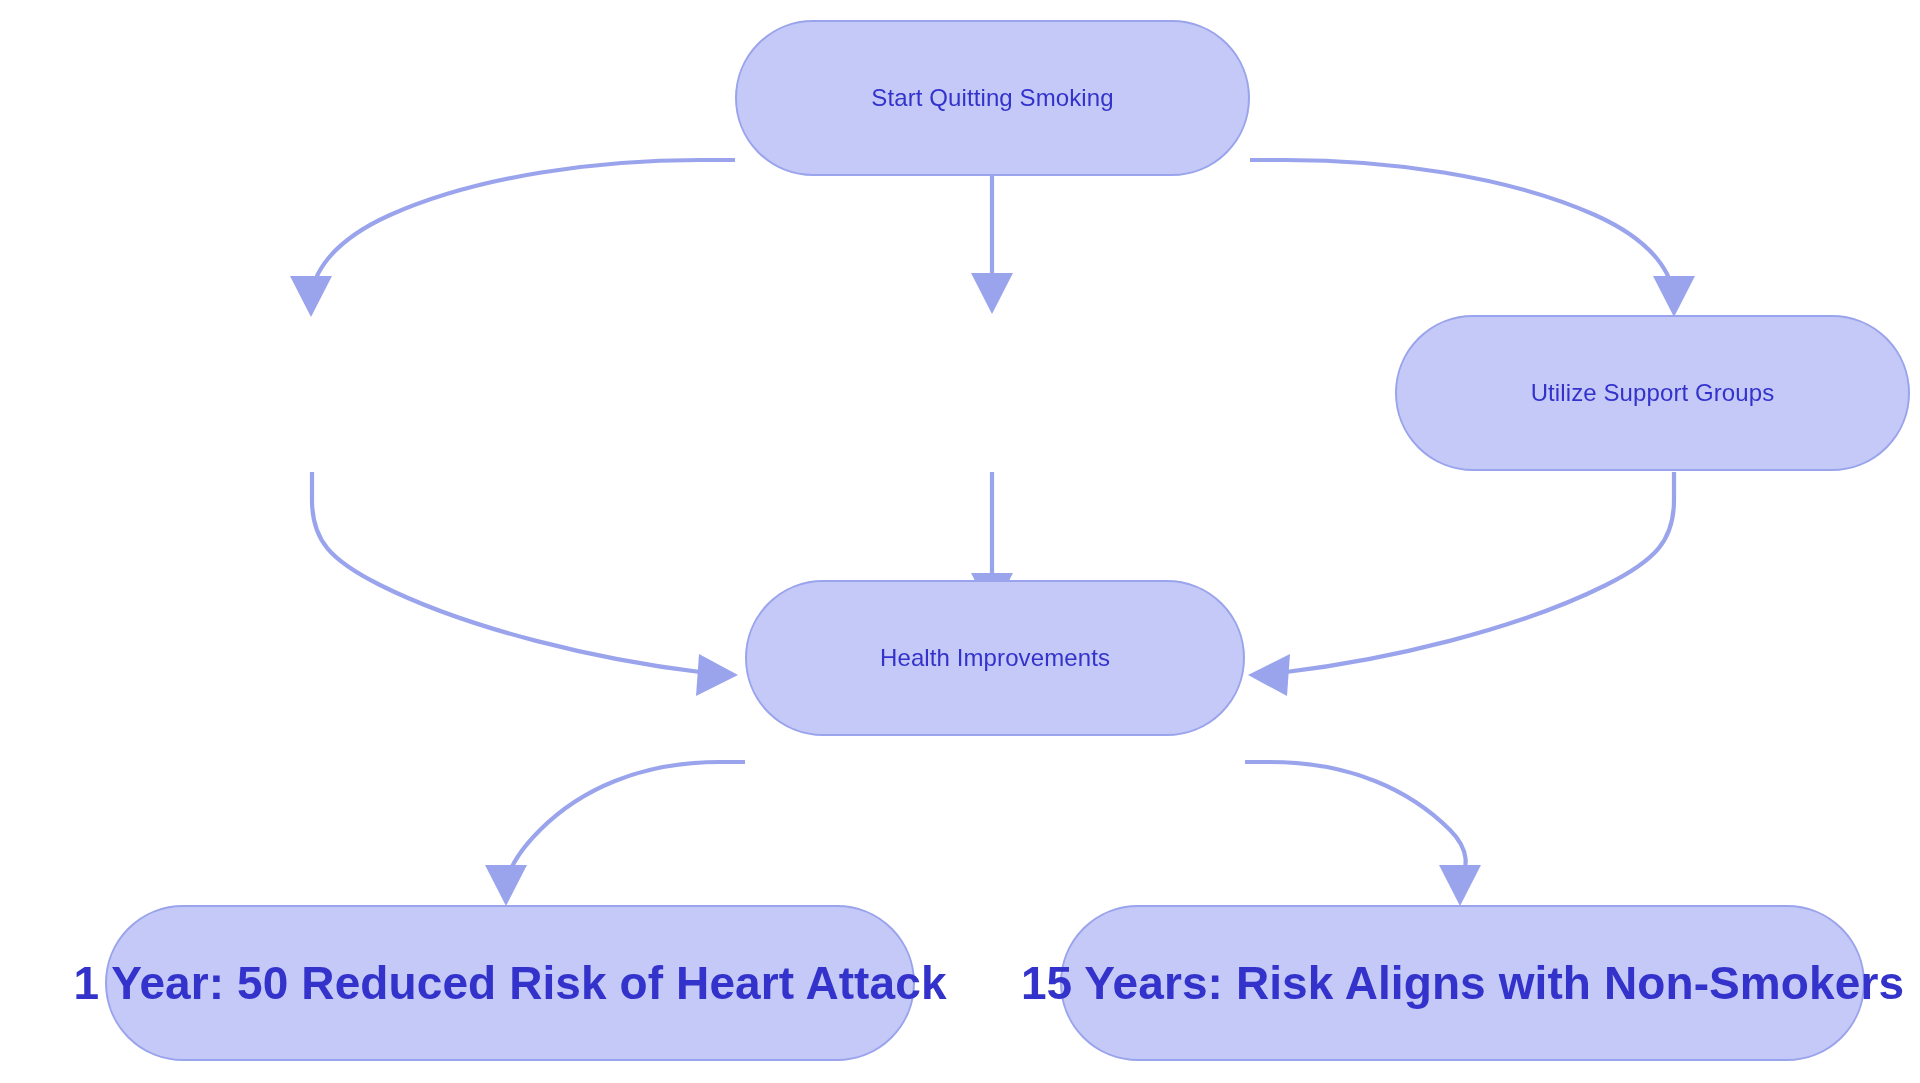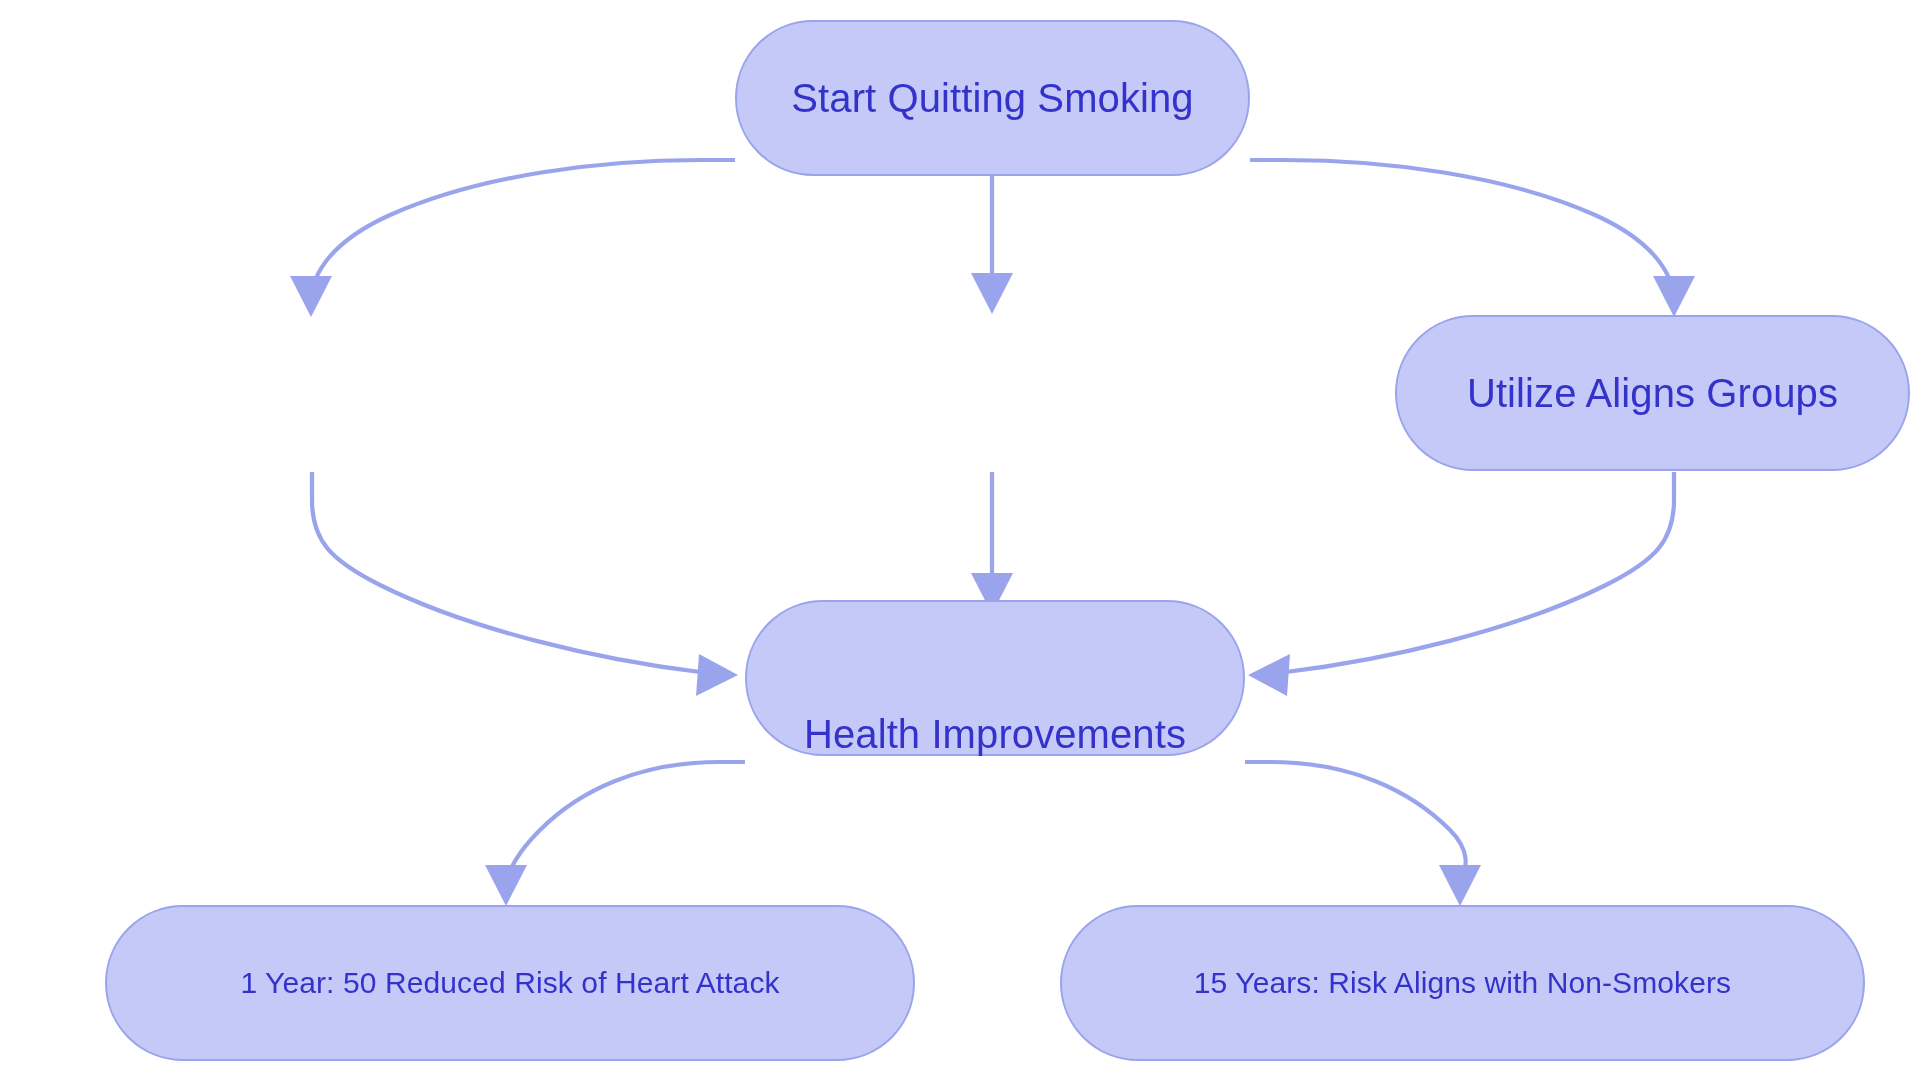--- a/index.html
+++ b/index.html
@@ -41,32 +41,32 @@
   .node {
     position: absolute;
     box-sizing: border-box;
     background: #c5c9f7;
     border: 2px solid #9aa4ec;
     border-radius: 78px;
     display: flex;
     align-items: center;
     justify-content: center;
     color: #3333cc;
-    font-size: 40px;
+    font-size: 24px;
     font-weight: 400;
     letter-spacing: 0.1px;
     white-space: nowrap;
     line-height: 1;
   }
   .node-label {
     display: block;
     color: #3333cc;
     pointer-events: none;
   }
-  .node-l4 { font-size: 30px; }
+  .node-l4 { font-size: 46px; font-weight: bold; }
 </style>
 </head>
 <body>
 
 <div id="diagram-root">
 
   <svg id="edge-layer" viewBox="0 0 1920 1083" width="1920" height="1083">
 
     <g>
       <path class="edge-path" d="M 735,160 L 700,160 C 600,160 480,175 390,215 C 330,242 312,275 311,300"></path>
@@ -109,24 +109,24 @@
     </g>
   </svg>
 
   <div class="node" style="left:735px; top:20px; width:515px; height:156px;">
     <span class="node-label">Start Quitting Smoking</span>
   </div>
 
 
 
   <div class="node" style="left:1395px; top:315px; width:515px; height:156px;">
-    <span class="node-label">Utilize Aligns Groups</span>
+    <span class="node-label">Utilize Support Groups</span>
   </div>
 
-  <div class="node" style="left:745px; top:600px; width:500px; height:156px;align-items:flex-end;">
+  <div class="node" style="left:745px; top:580px; width:500px; height:156px;">
     <span class="node-label">Health Improvements</span>
   </div>
 
   <div class="node node-l4" style="left:105px; top:905px; width:810px; height:156px;">
     <span class="node-label">1 Year: 50 Reduced Risk of Heart Attack</span>
   </div>
 
   <div class="node node-l4" style="left:1060px; top:905px; width:805px; height:156px;text-align:center;">
     <span class="node-label">15 Years: Risk Aligns with Non-Smokers</span>
   </div>

